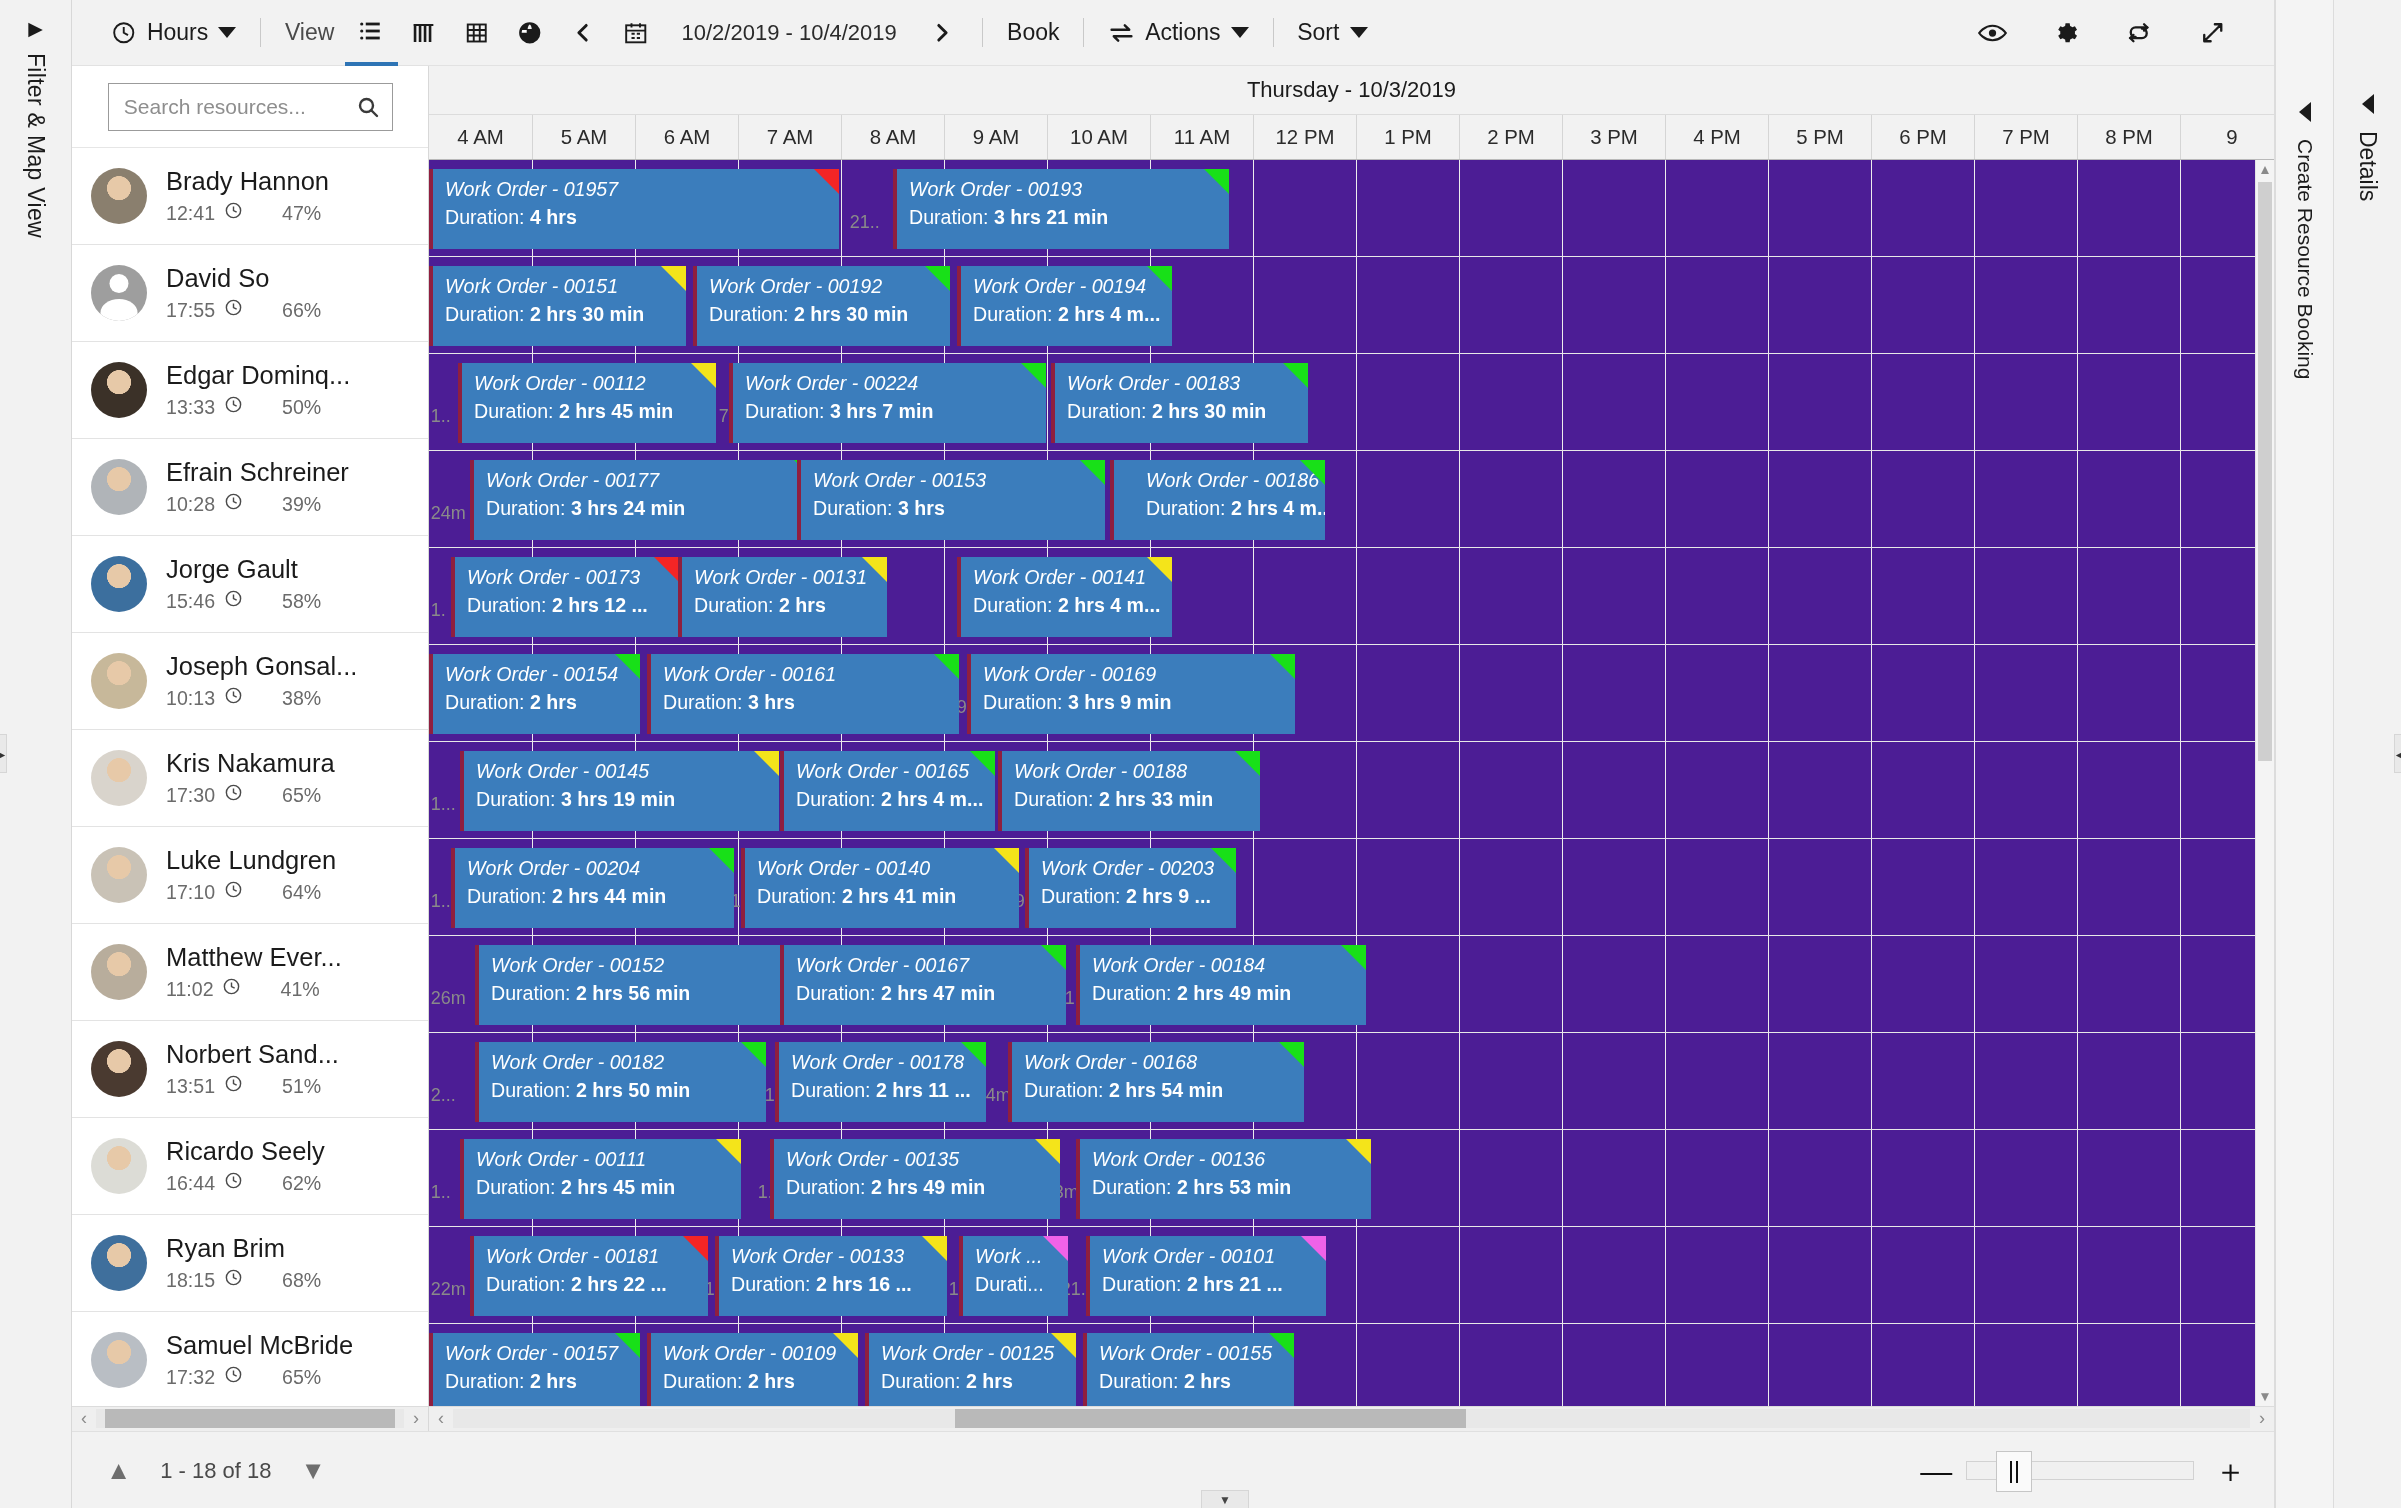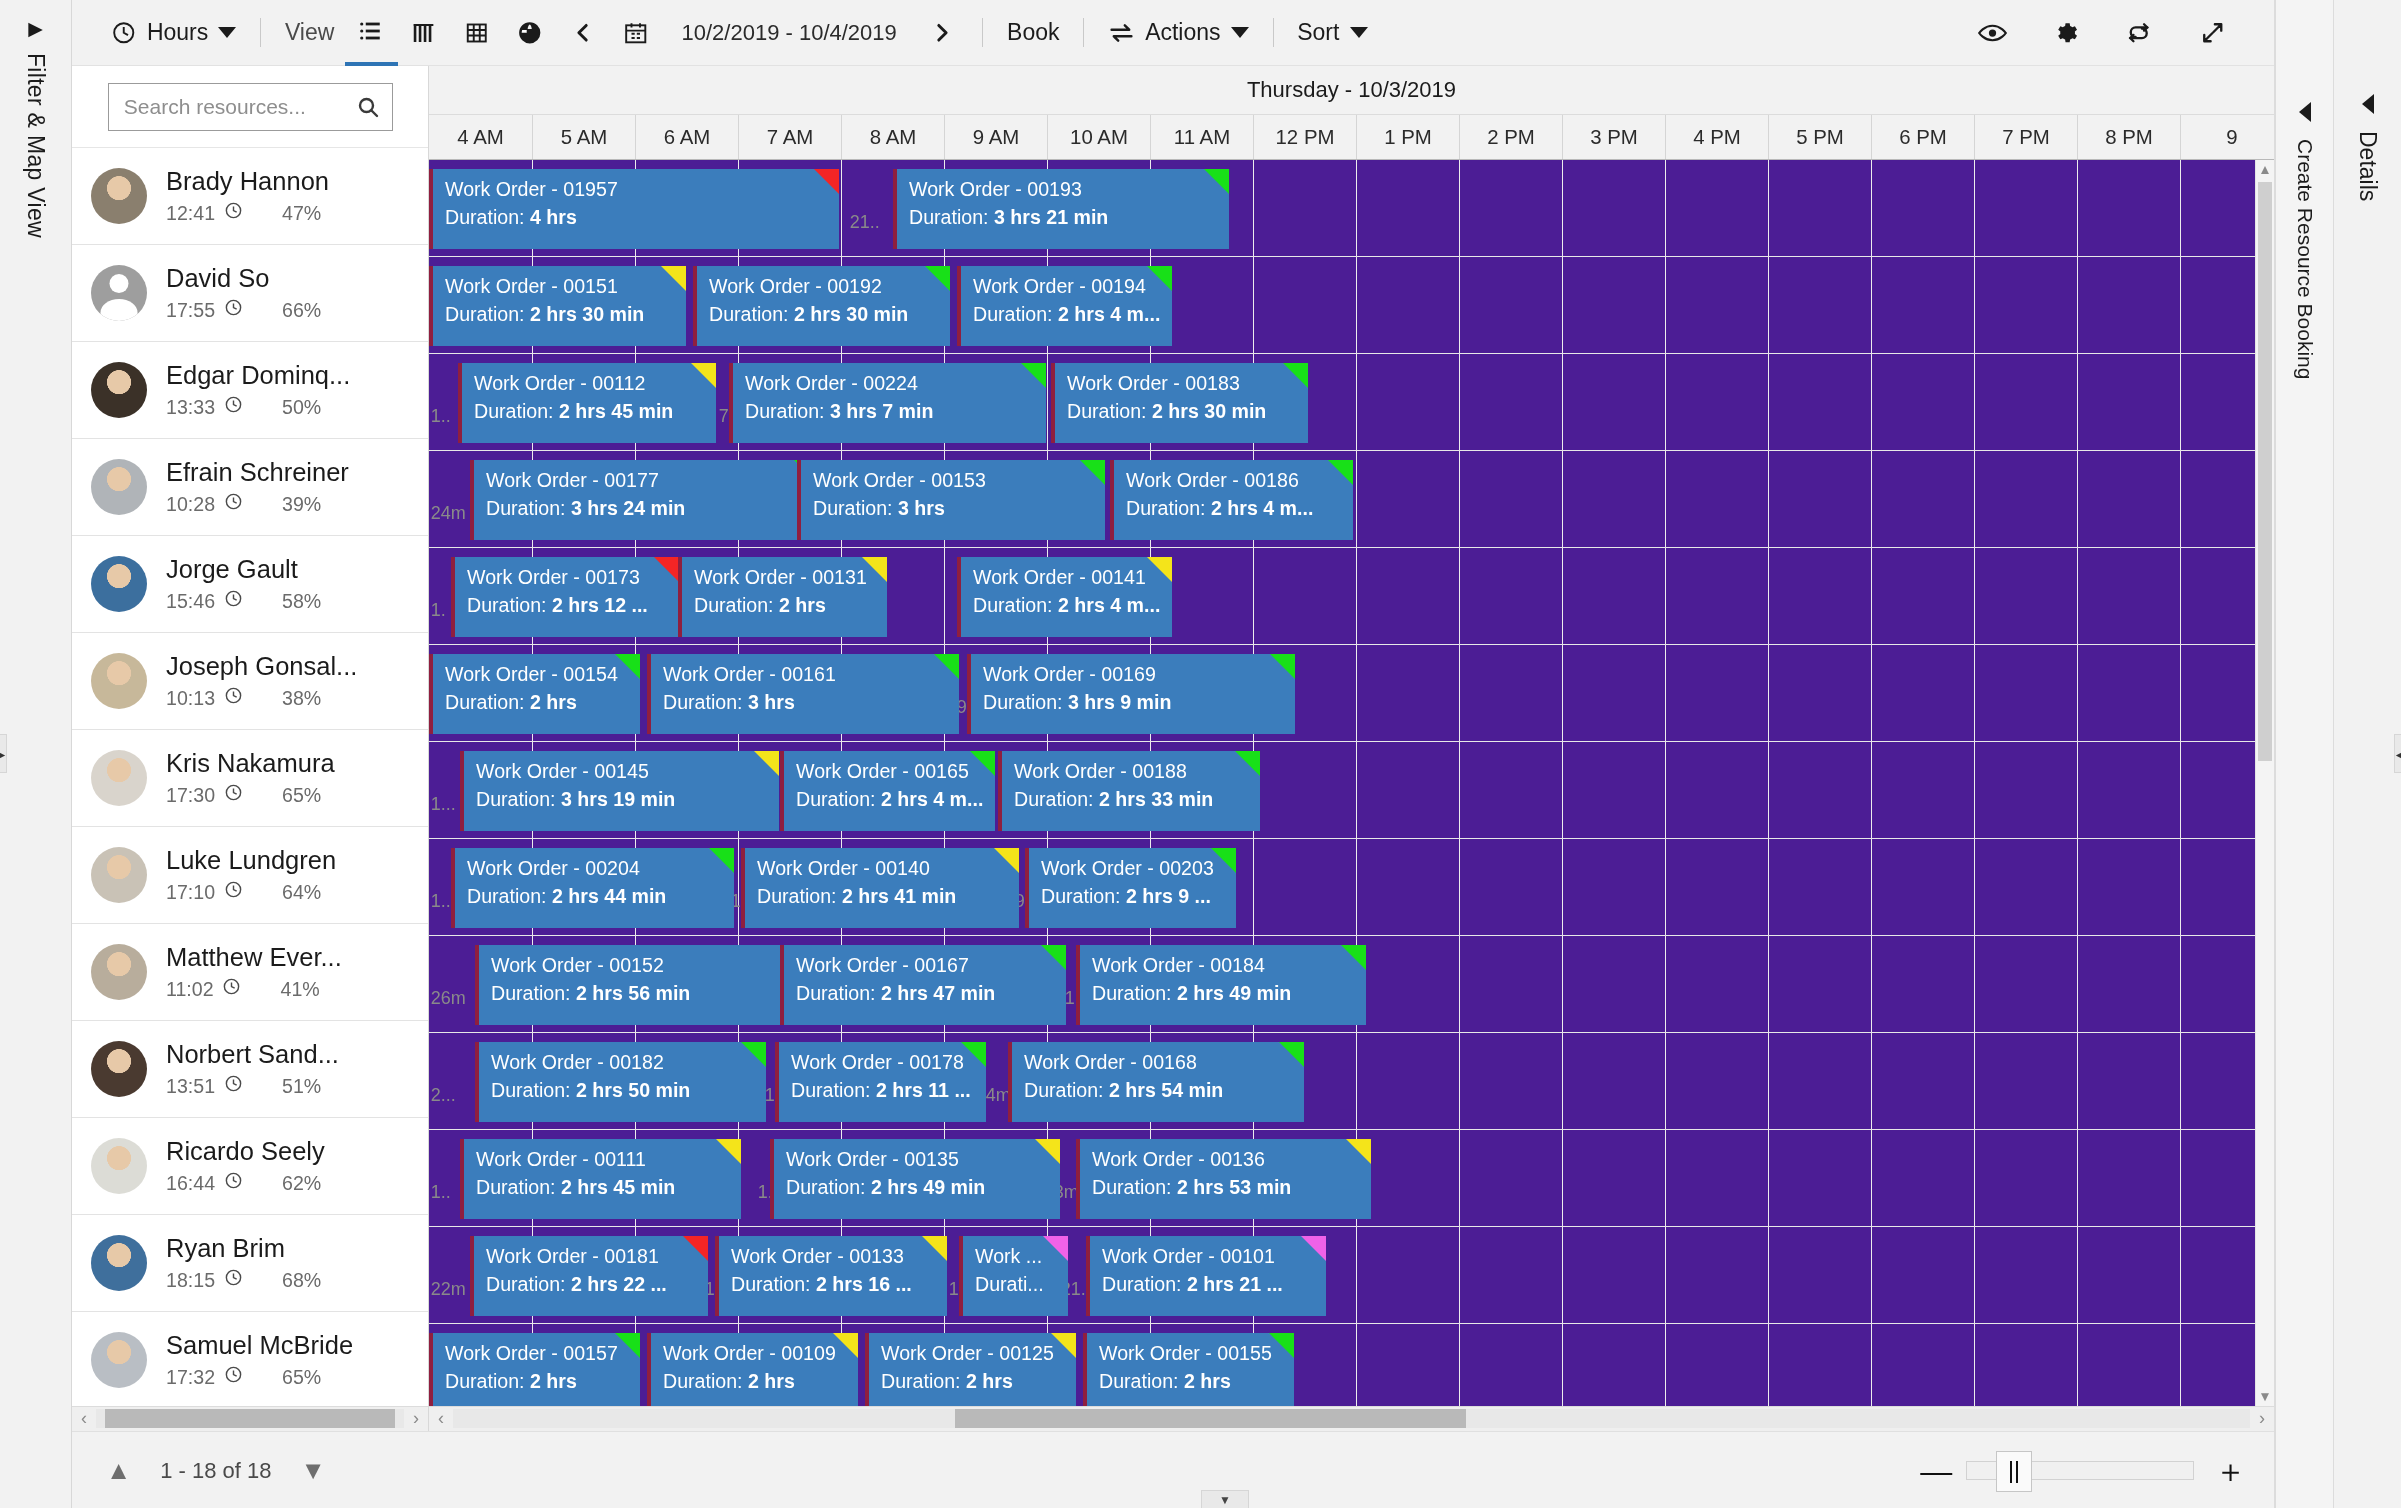--- a/index.html
+++ b/index.html
@@ -85,21 +85,21 @@
   .grid-wrap { flex:1 1 auto; position:relative; overflow:hidden; display:flex; }
   .grid { flex:1 1 auto; position:relative; overflow:hidden; }
   .gridlines { position:absolute; inset:0; display:flex; }
   .gl { width:103px; flex:0 0 103px; border-left:0.9px solid #ededed; height:100%; }
   .gl:first-child{border-left:0;}
   .rows { position:absolute; inset:0; }
   .srow { height:97px; border-bottom:0.9px solid #e8e8e8; position:relative; }
 
   .bk { position:absolute; top:8.5px; height:80px; background:#3b7dbc; overflow:hidden;
      border-left:4.3px solid #8f1f3f; }
-  .bk .t1 { color:#fff; font-size:19.6px; margin:9.4px 0 0 12px; white-space:nowrap; }
+  .bk .t1 { color:#fff; font-size:19.6px; margin:9.4px 0 0 12px; white-space:nowrap;font-style:italic; }
   .bk .t2 { color:#fff; font-size:19.6px; margin:5.1px 0 0 12px; white-space:nowrap; }
   .bk .t2 b { font-weight:bold; }
   .bk .tri { position:absolute; top:0; right:0; width:0; height:0;
      border-top:25.5px solid #18e018; border-left:25.5px solid transparent; }
   .bk .tri.yellow { border-top-color:#f4e41a; }
   .bk .tri.red    { border-top-color:#f42525; }
   .bk .tri.pink   { border-top-color:#f062e8; }
   .bk-stub { position:absolute; top:8.5px; height:80px; overflow:hidden; }
   .bk-stub span{ position:absolute; bottom:15.3px; left:1.7px; font-size:18px; color:#8a8a8a; white-space:nowrap;}
 
@@ -631,21 +631,21 @@
                   <div class="bk" style="left: 41px; width: 349px;">
                     <div class="t1">Work Order - 00177</div>
                     <div class="t2">Duration: <b>3 hrs 24 min</b></div>
                     <div class="tri "></div>
                   </div>
                   <div class="bk" style="left: 368px; width: 308px;">
                     <div class="t1">Work Order - 00153</div>
                     <div class="t2">Duration: <b>3 hrs</b></div>
                     <div class="tri "></div>
                   </div>
-                  <div class="bk" style="left: 681px; width: 243px;">
+                  <div class="bk" style="left: 681px; width: 215px; padding-left: 20px;">
                     <div class="t1">Work Order - 00186</div>
                     <div class="t2">Duration: <b>2 hrs 4 m...</b></div>
                     <div class="tri "></div>
                   </div>
                 </div>
                 <div class="srow">
                   <div class="bk-stub" style="left: 0px; width: 53px;">
                     <span>1.</span>
                   </div>
                   <div class="bk" style="left: 22px; width: 228px;">

